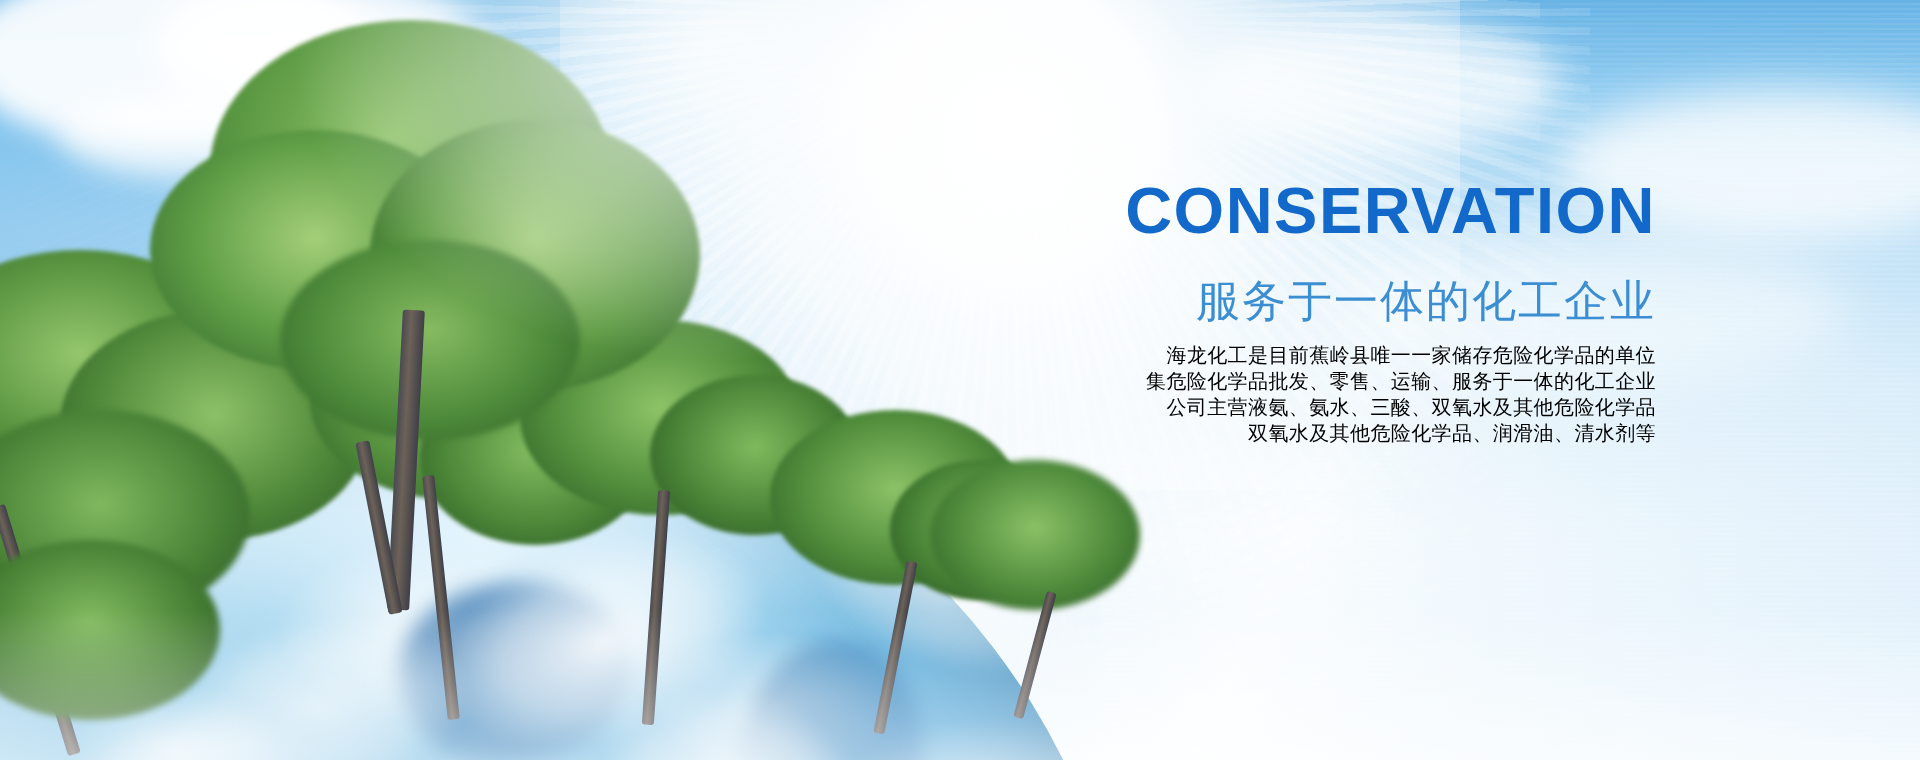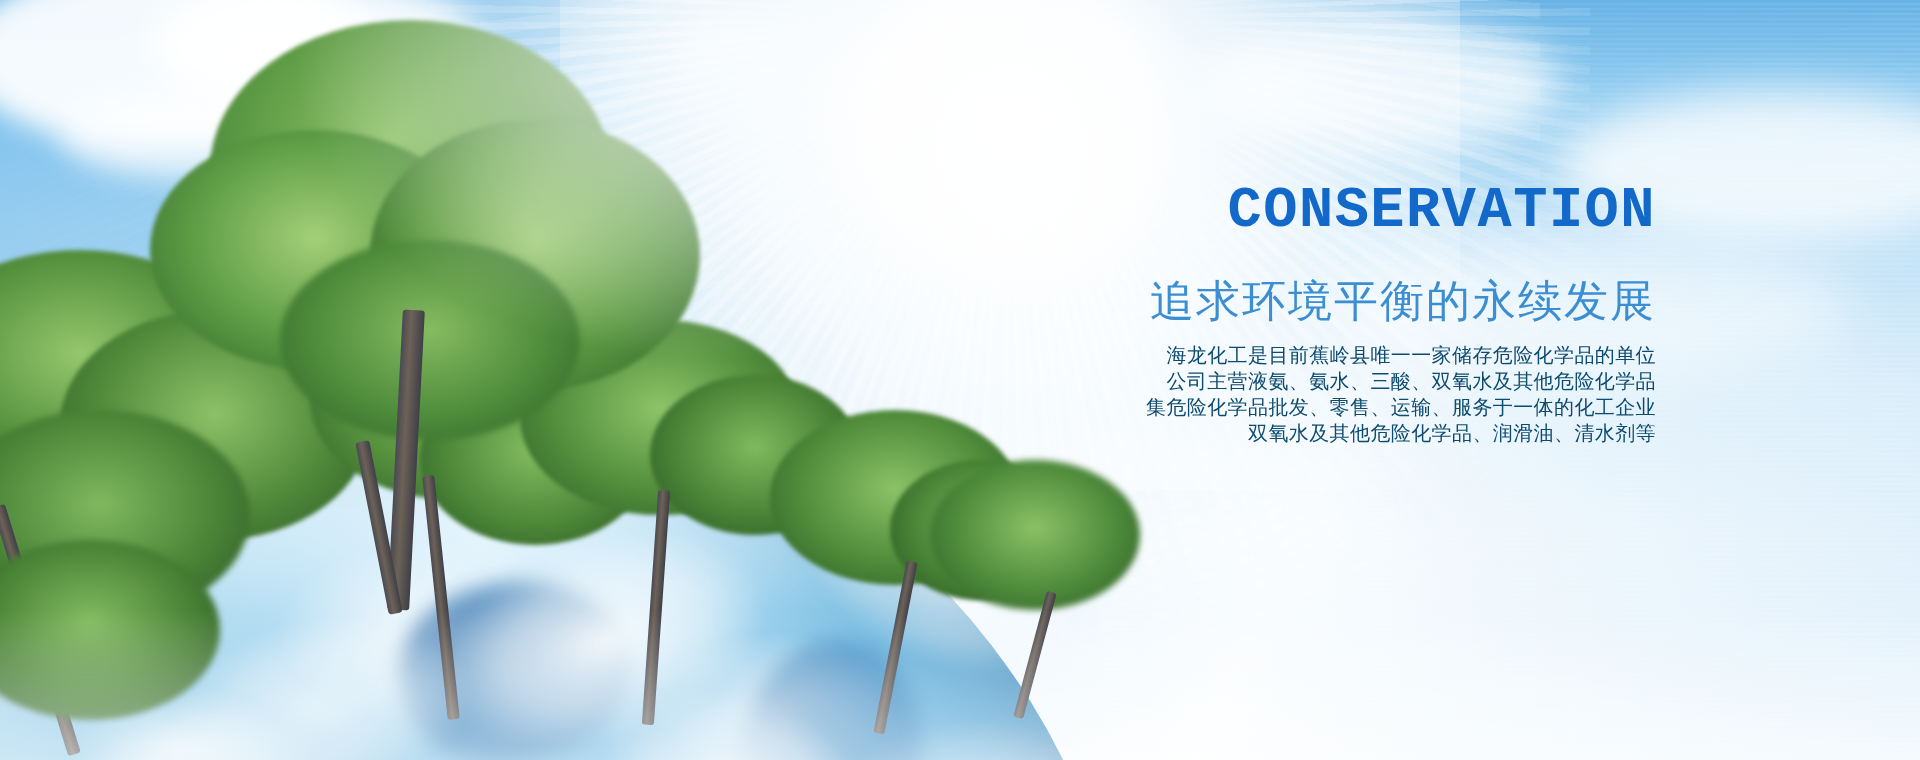--- a/index.html
+++ b/index.html
@@ -215,23 +215,23 @@
   
   .copy{
     position:absolute;
     right:264px;
     top:176px;
     width:760px;
     text-align:right;
   }
   .headline-en{
     margin:0;
-    font-family:Liberation Mono, monospace;
+    font-family:Liberation Sans, sans-serif;
     font-weight:bold;
-    font-size:57px;
+    font-size:65px;
     line-height:70px;
     letter-spacing:1.5px;
     color:#1269c9;
   }
   .headline-en .line2{display:block;}
   .headline-cn{
     margin:28px 0 0 0;
     font-family:"DejaVu Sans","Liberation Sans",sans-serif;
     font-weight:400;
     font-size:44px;
@@ -239,21 +239,21 @@
     letter-spacing:2px;
     color:#3c8ed3;
     white-space:nowrap;
   }
   .body-copy{
     margin:14px 0 0 0;
     font-family:"DejaVu Sans","Liberation Sans",sans-serif;
     font-size:20px;
     line-height:26px;
     letter-spacing:.4px;
-    color:#0c4a6e;
+    color:#000000;
   }
   .body-copy p{margin:0;white-space:nowrap;}
 </style>
 </head>
 <body>
 
 <div class="banner">
 
   <div class="sky"></div>
   <div class="streaks"></div>
@@ -338,24 +338,24 @@
 
   <div class="foliage-wash"></div>
   <div class="bottom-fade"></div>
 
   <div class="copy">
 
     <h1 class="headline-en">
       <span>CONSERVATION</span>
     </h1>
 
-    <h2 class="headline-cn">追求环境平衡的永续发展</h2>
+    <h2 class="headline-cn">服务于一体的化工企业</h2>
 
     <div class="body-copy">
       <p>海龙化工是目前蕉岭县唯一一家储存危险化学品的单位</p>
+      <p>集危险化学品批发、零售、运输、服务于一体的化工企业</p>
       <p>公司主营液氨、氨水、三酸、双氧水及其他危险化学品</p>
-      <p>集危险化学品批发、零售、运输、服务于一体的化工企业</p>
       <p>双氧水及其他危险化学品、润滑油、清水剂等</p>
     </div>
 
   </div>
 
 </div>
 
 </body></html>

